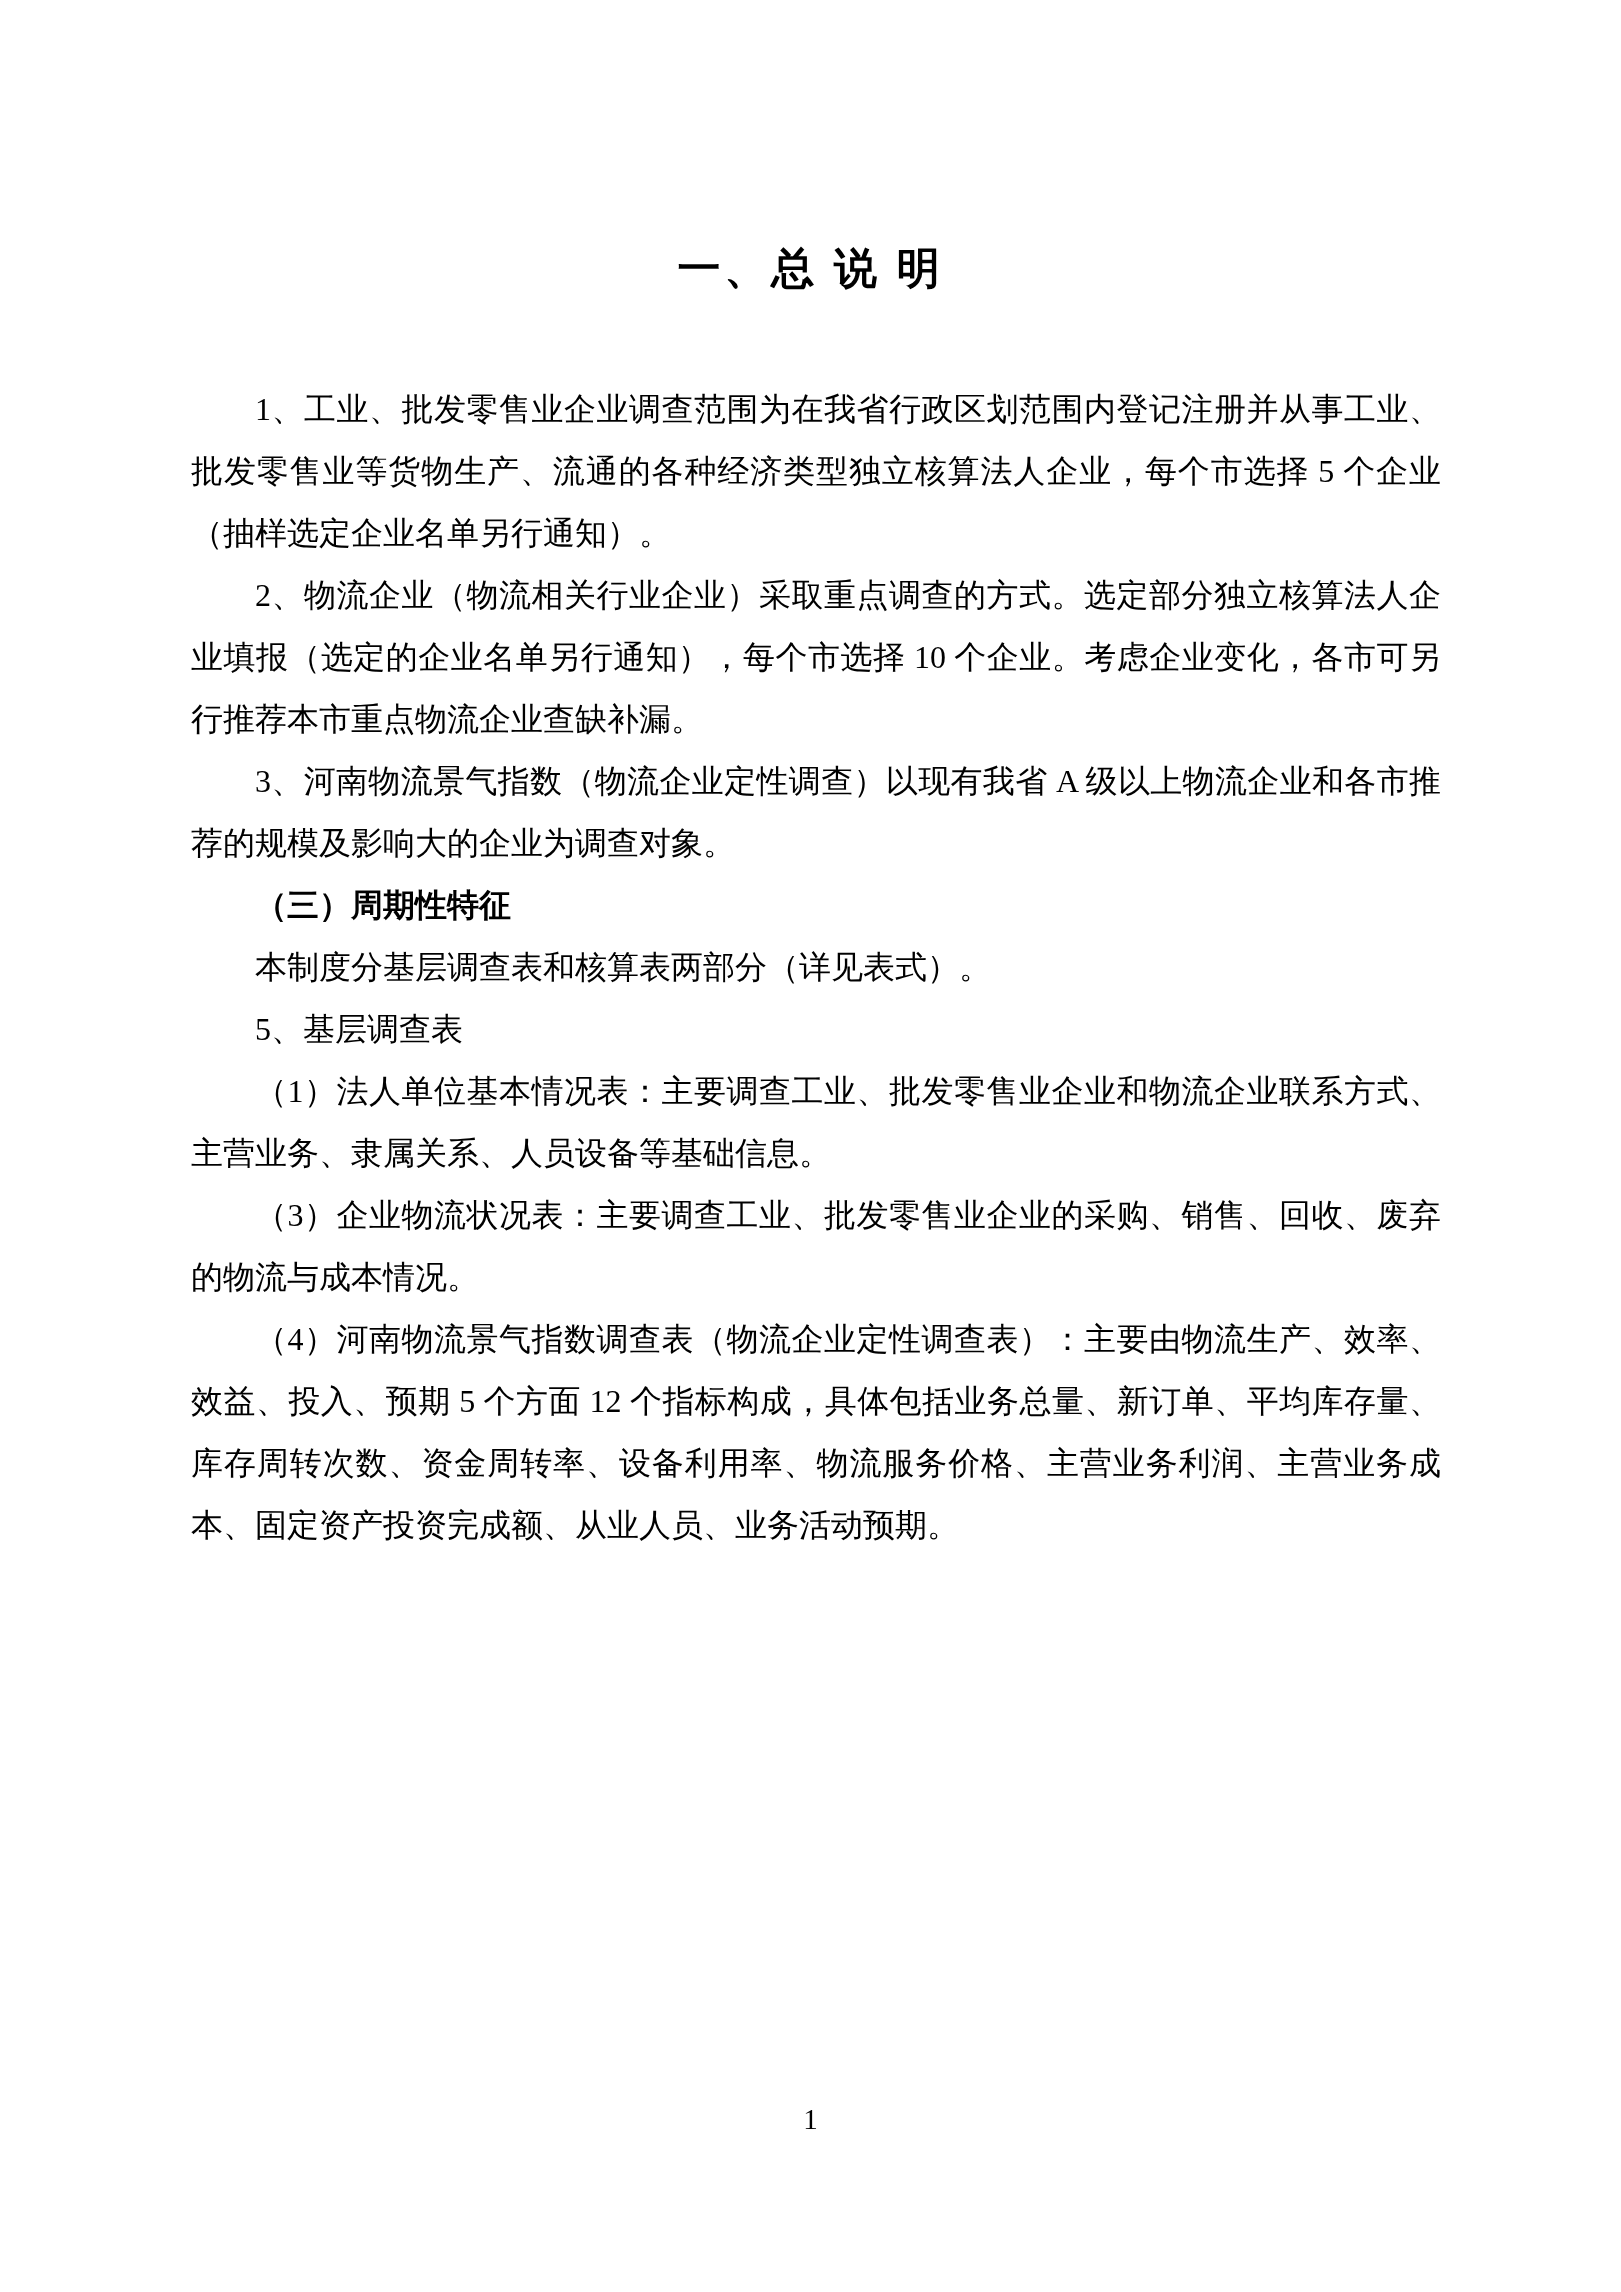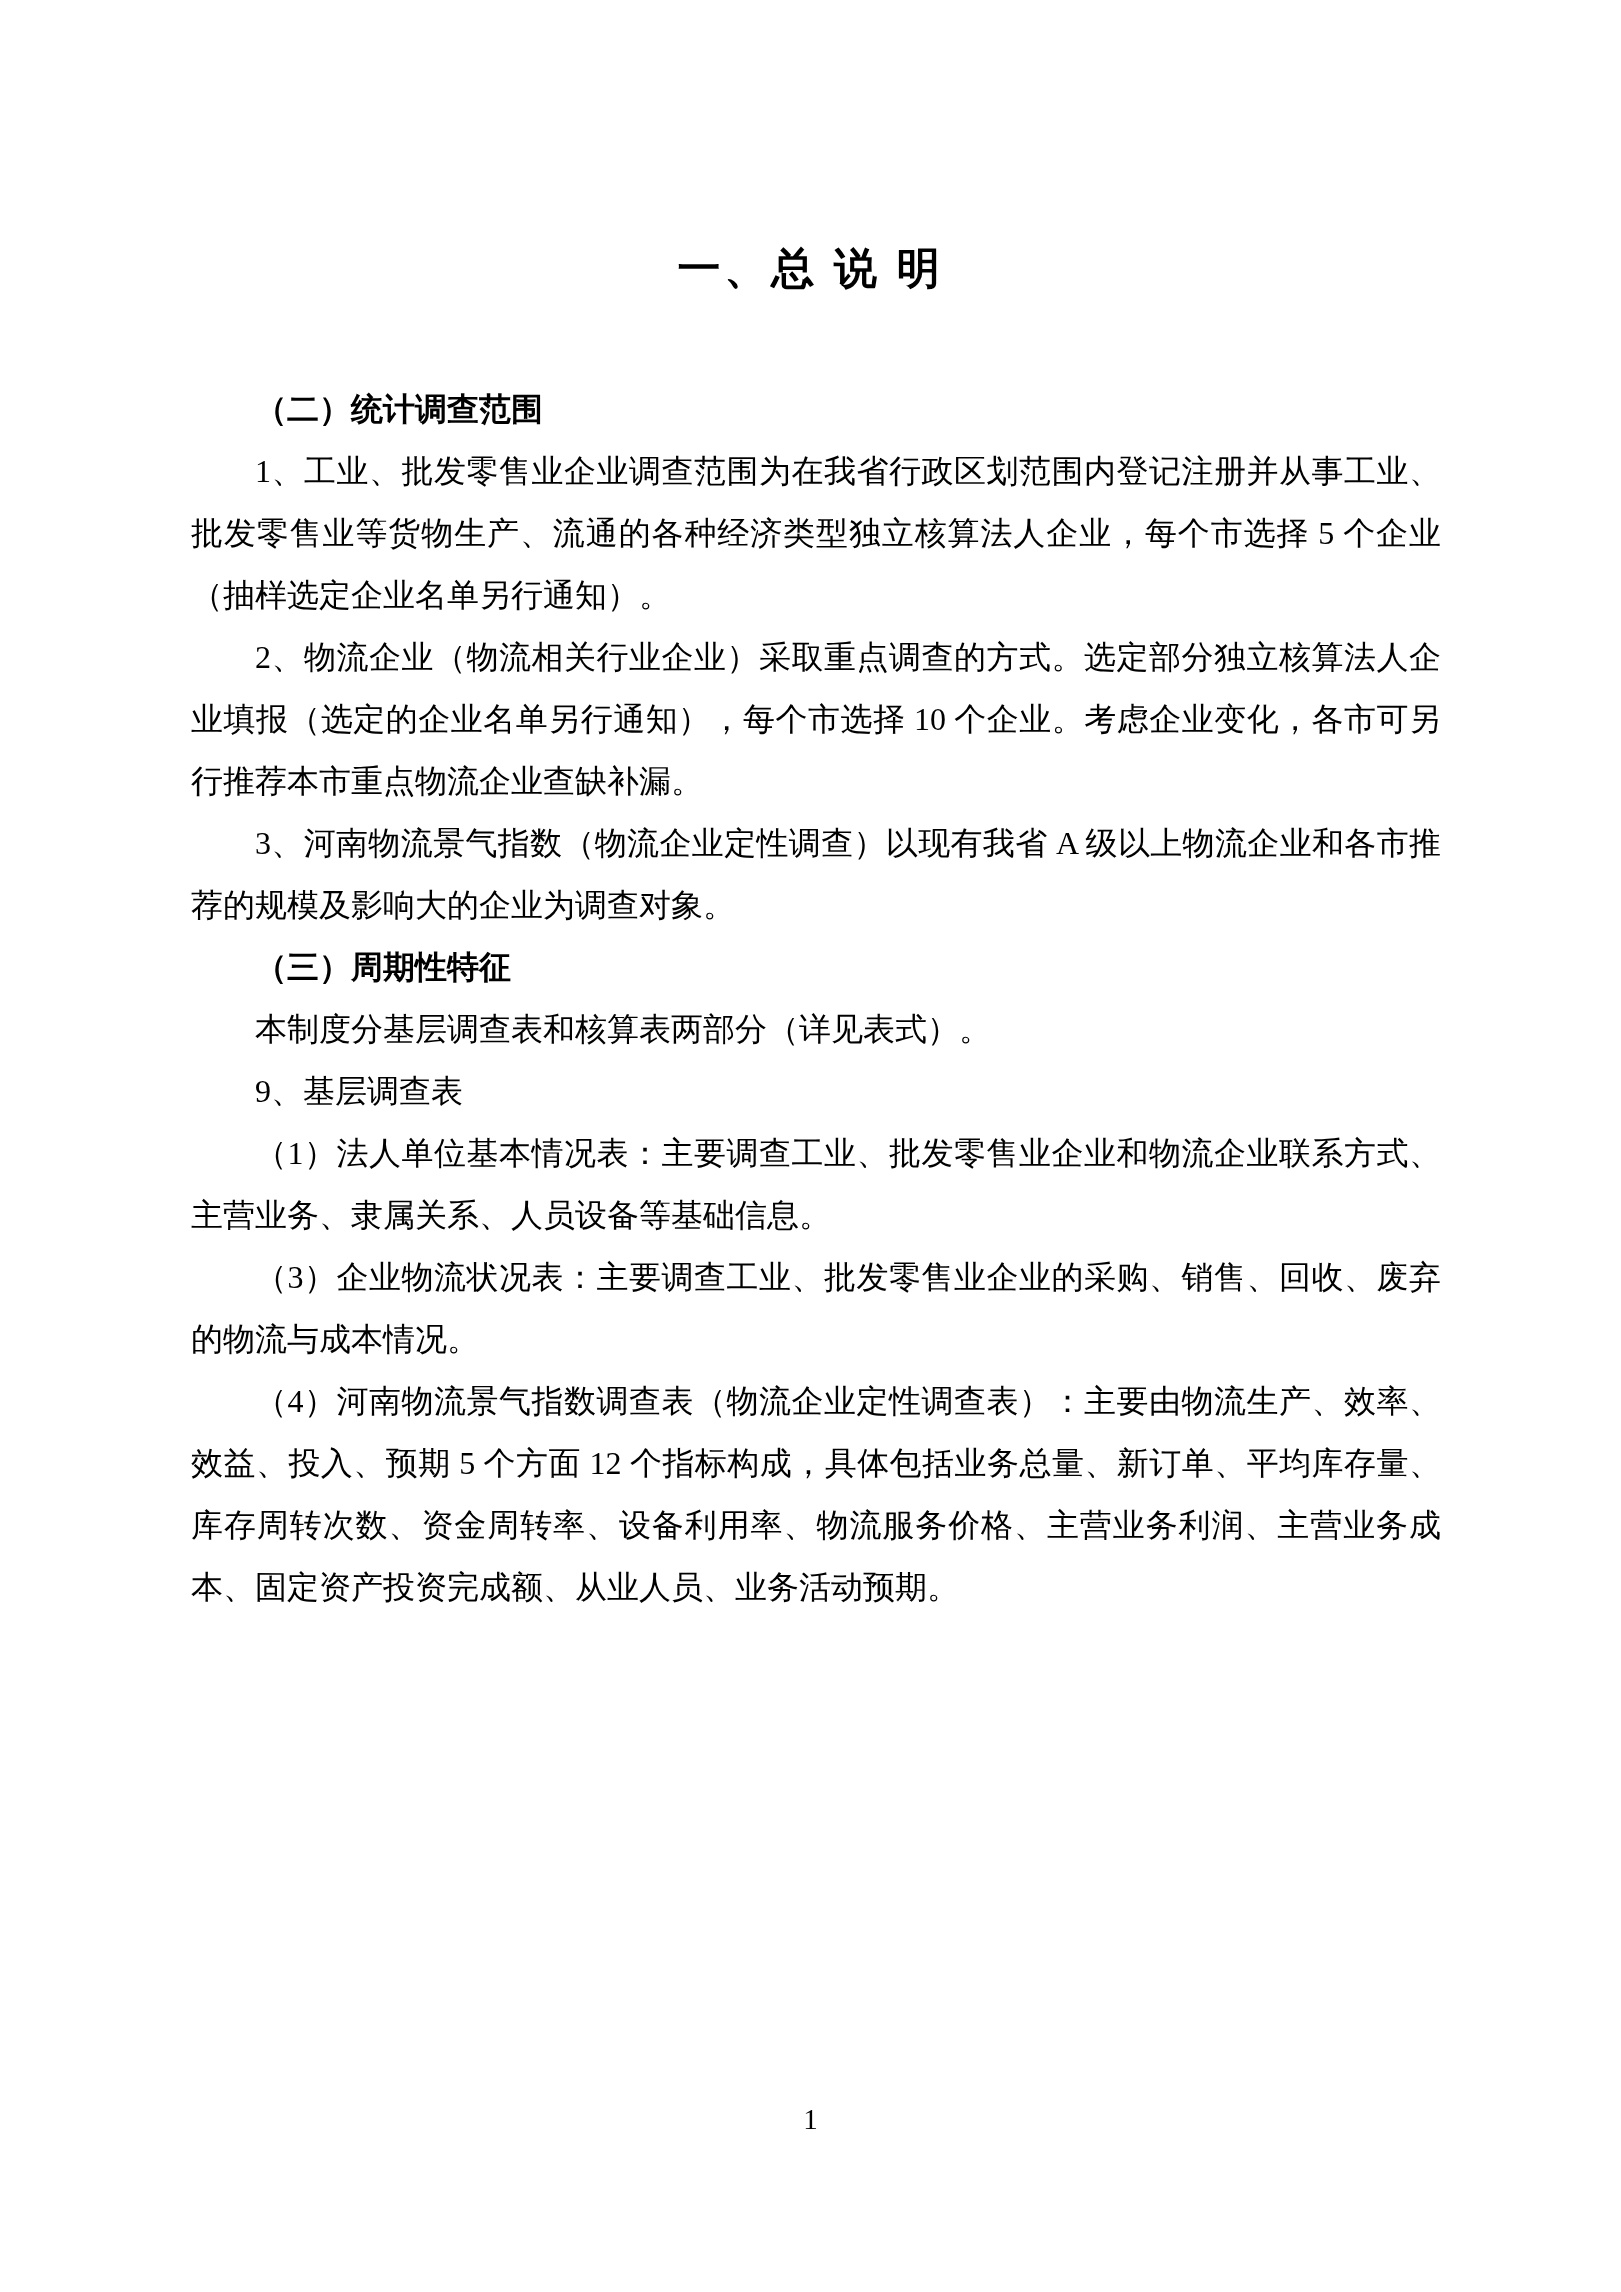--- a/index.html
+++ b/index.html
@@ -54,27 +54,26 @@
     line-height: 35px;
   }
 </style>
 </head>
 <body>
 
 <div class="page">
   <h1 class="doc-title">一、总 说 明</h1>
 
   <div class="content" id="blocks">
-      <p class="heading">（二）统计调查范围</p>
       <p class="para">1、工业、批发零售业企业调查范围为在我省行政区划范围内登记注册并从事工业、批发零售业等货物生产、流通的各种经济类型独立核算法人企业，每个市选择 5 个企业（抽样选定企业名单另行通知）。</p>
       <p class="para">2、物流企业（物流相关行业企业）采取重点调查的方式。选定部分独立核算法人企业填报（选定的企业名单另行通知），每个市选择 10 个企业。考虑企业变化，各市可另行推荐本市重点物流企业查缺补漏。</p>
       <p class="para">3、河南物流景气指数（物流企业定性调查）以现有我省 A 级以上物流企业和各市推荐的规模及影响大的企业为调查对象。</p>
       <p class="heading">（三）周期性特征</p>
       <p class="para">本制度分基层调查表和核算表两部分（详见表式）。</p>
-      <p class="para">9、基层调查表</p>
+      <p class="para">5、基层调查表</p>
       <p class="para">（1）法人单位基本情况表：主要调查工业、批发零售业企业和物流企业联系方式、主营业务、隶属关系、人员设备等基础信息。</p>
       <p class="para">（3）企业物流状况表：主要调查工业、批发零售业企业的采购、销售、回收、废弃的物流与成本情况。</p>
       <p class="para">（4）河南物流景气指数调查表（物流企业定性调查表）：主要由物流生产、效率、效益、投入、预期 5 个方面 12 个指标构成，具体包括业务总量、新订单、平均库存量、库存周转次数、资金周转率、设备利用率、物流服务价格、主营业务利润、主营业务成本、固定资产投资完成额、从业人员、业务活动预期。</p>
     </div>
 
   <div class="page-number">1</div>
 </div>
 
 
 </body></html>

